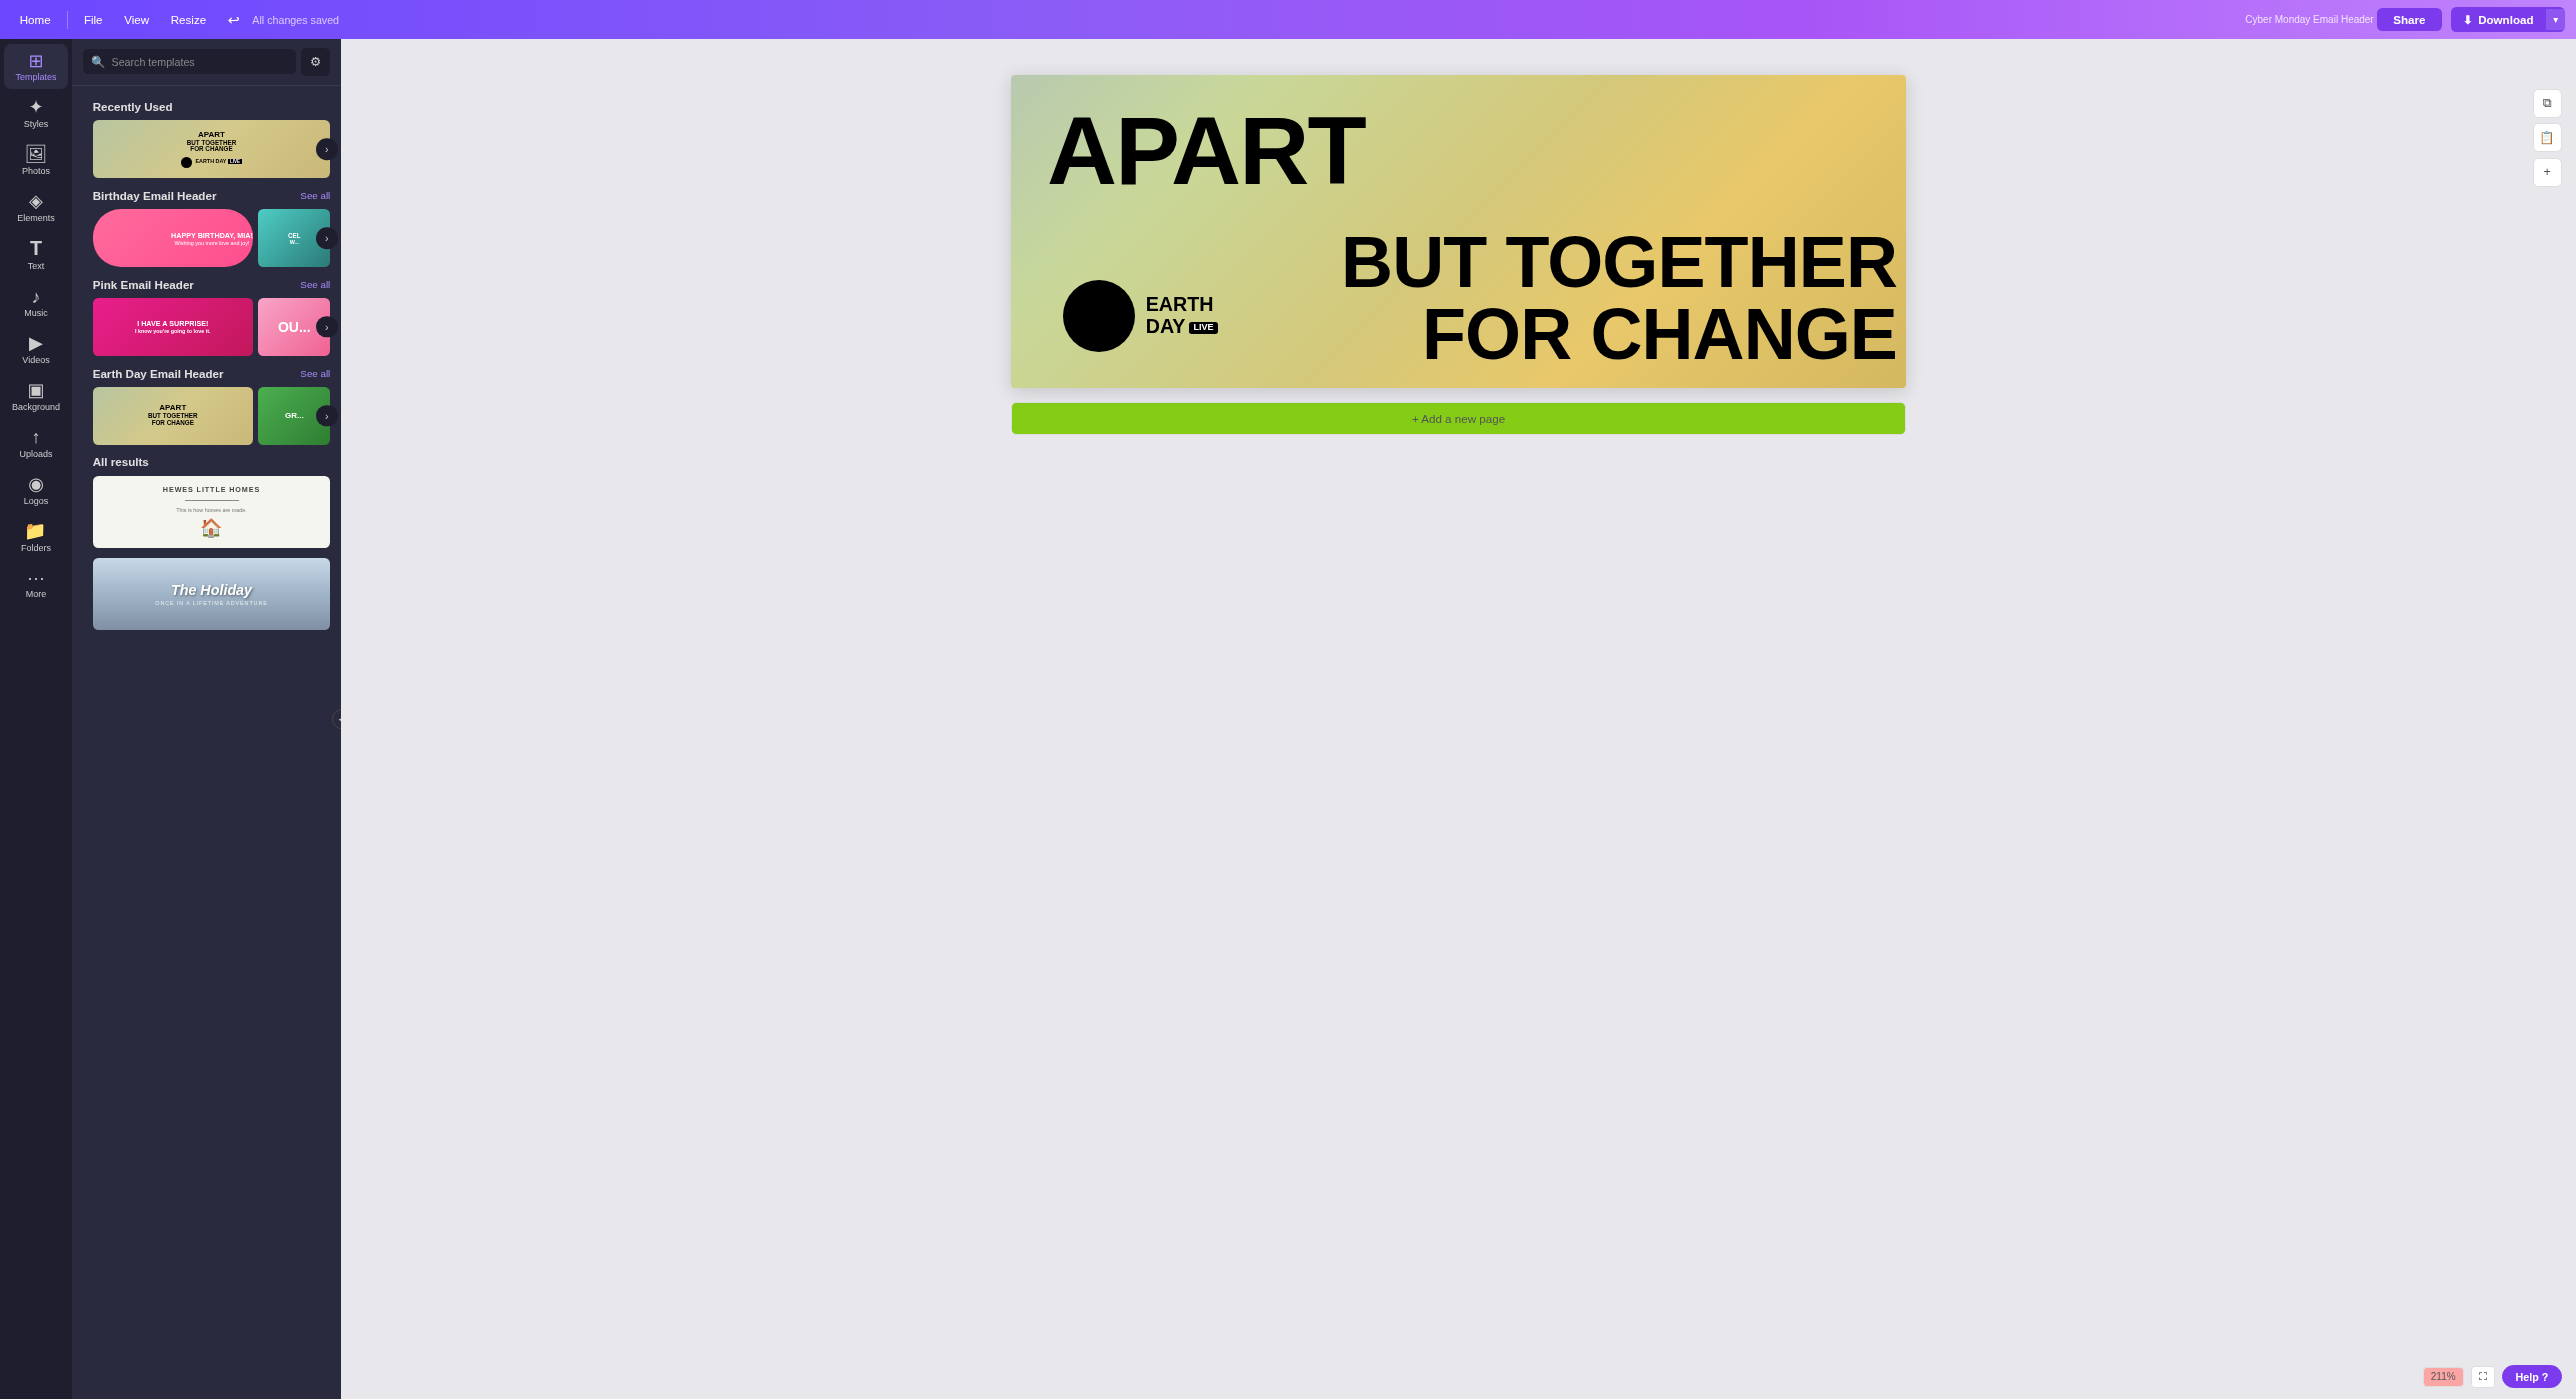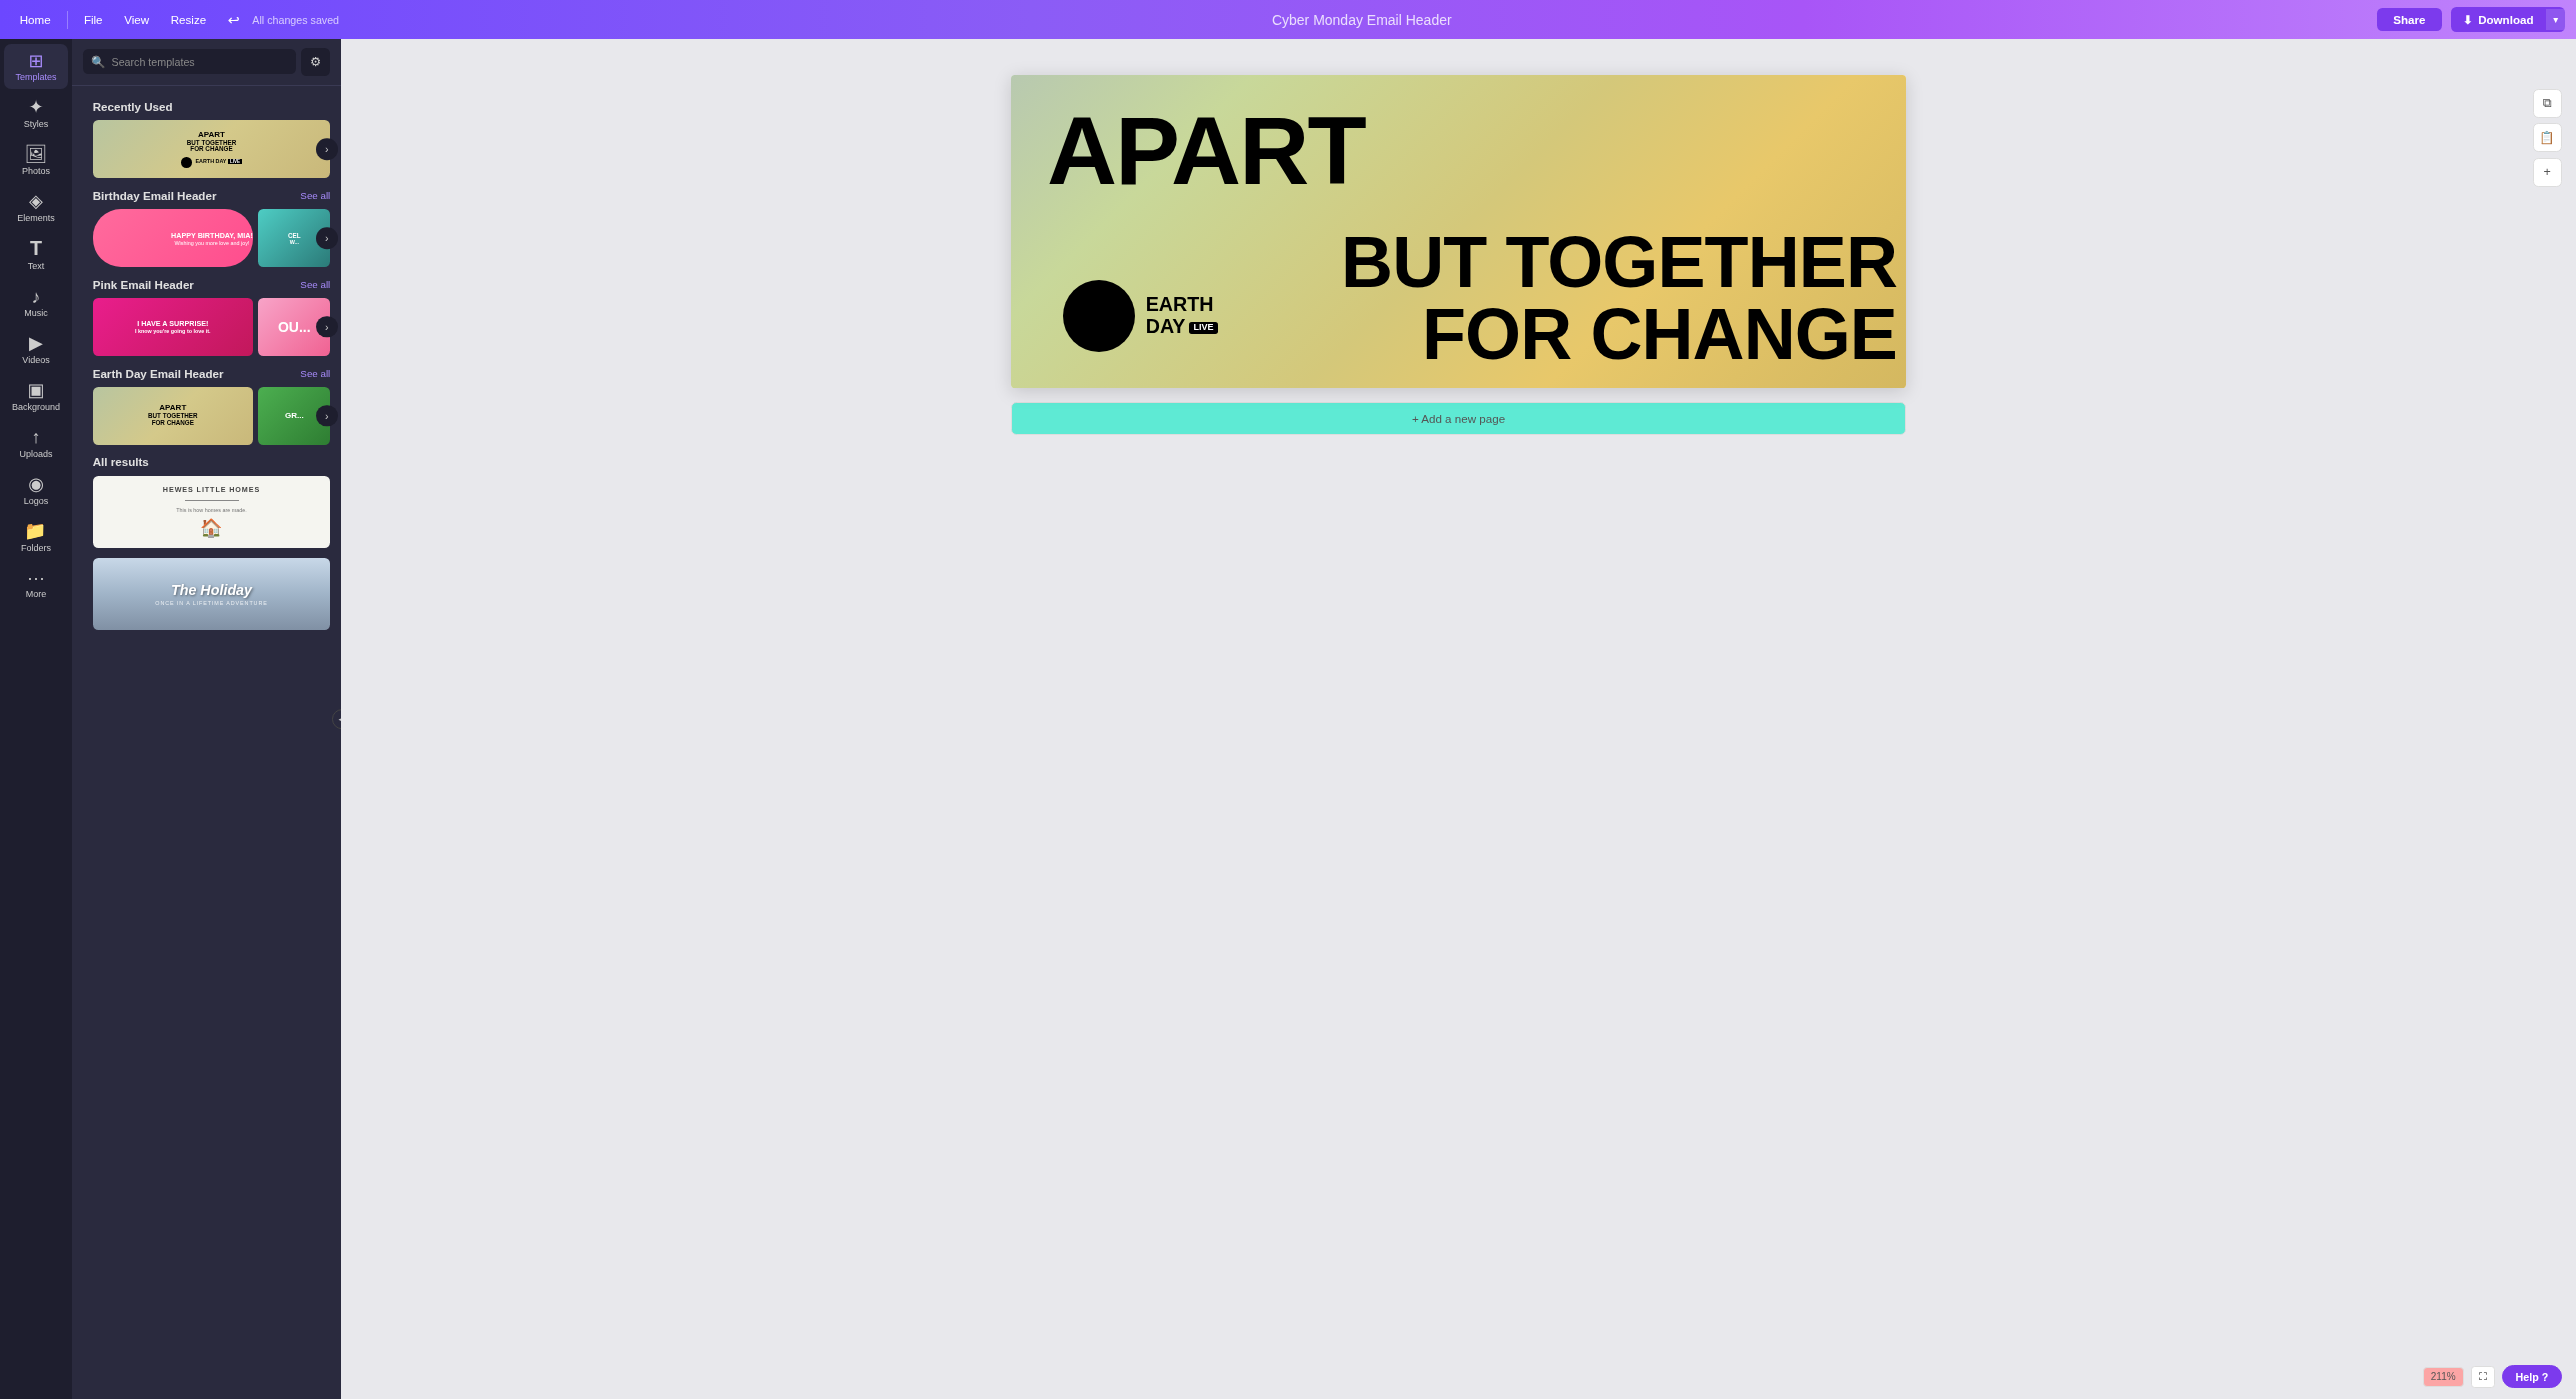--- a/index.html
+++ b/index.html
@@ -21,22 +21,22 @@
       color: #fff;
       font-size: 11.6px;
       padding: 3.6px 9px;
       border-radius: 3.6px;
       cursor: pointer;
       white-space: nowrap;
     }
     .nav-divider { width: 0.9px; height: 18px; background: rgba(255,255,255,0.3); margin: 0 3.6px; }
     .nav-title {
       flex: 1;
-      text-align: center;
-      font-size: 14px;
+      text-align: right;
+      font-size: 10px;
       color: rgba(255,255,255,0.8);
     }
     .nav-changes {
       font-size: 10.7px;
       color: rgba(255,255,255,0.7);
       margin-right: 7.2px;
     }
     .share-btn {
       background: #7c3aed;
       border: none;
@@ -436,21 +436,21 @@
       color: #fff;
       font-size: 9px;
       font-weight: 700;
       padding: 0.9px 4.5px;
       border-radius: 2.7px;
       margin-left: 3.6px;
       vertical-align: middle;
     }
 
     .add-page-btn {
-      background: #5eead4;
+      background: #84cc16;
       border: 0.9px solid #ddd;
       border-radius: 5.4px;
       padding: 9px 21.5px;
       cursor: pointer;
       font-size: 11.6px;
       color: #555;
       width: 895px;
       text-align: center;
     }
 

